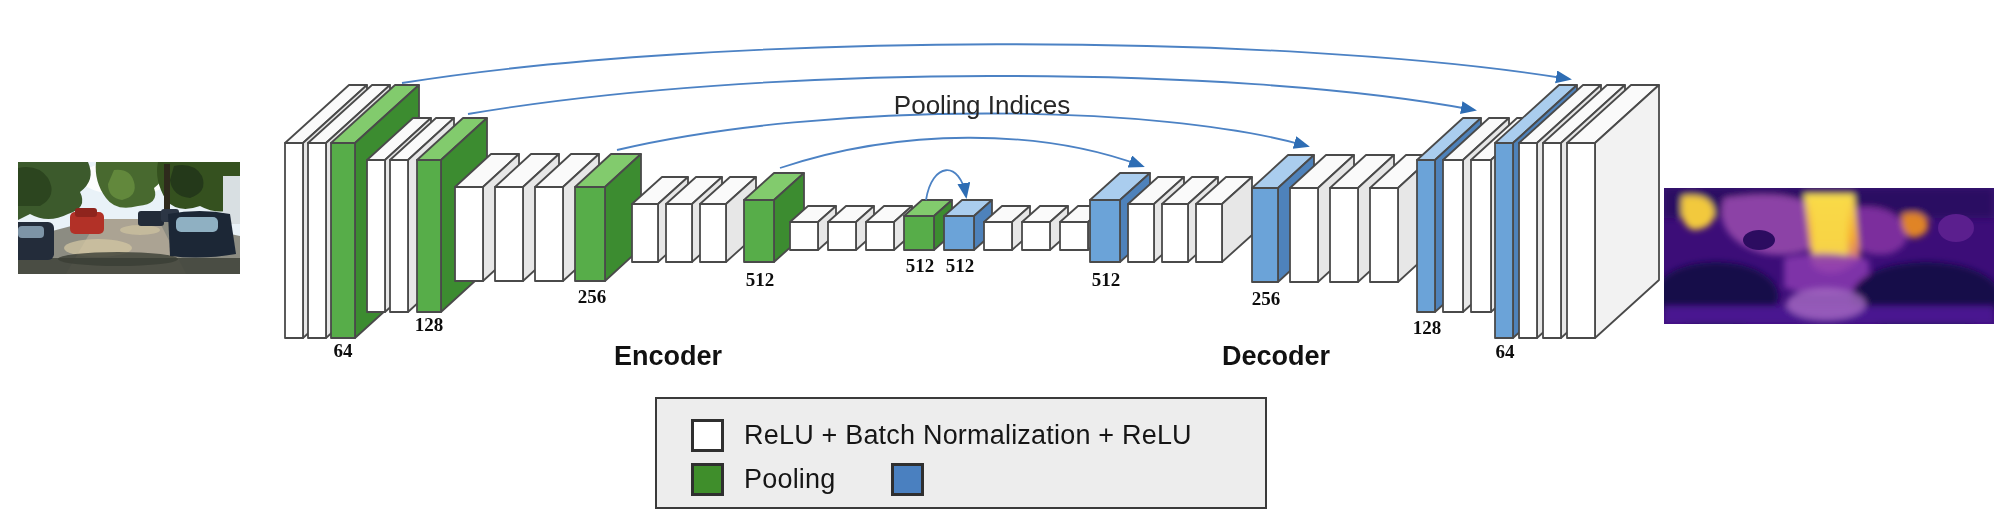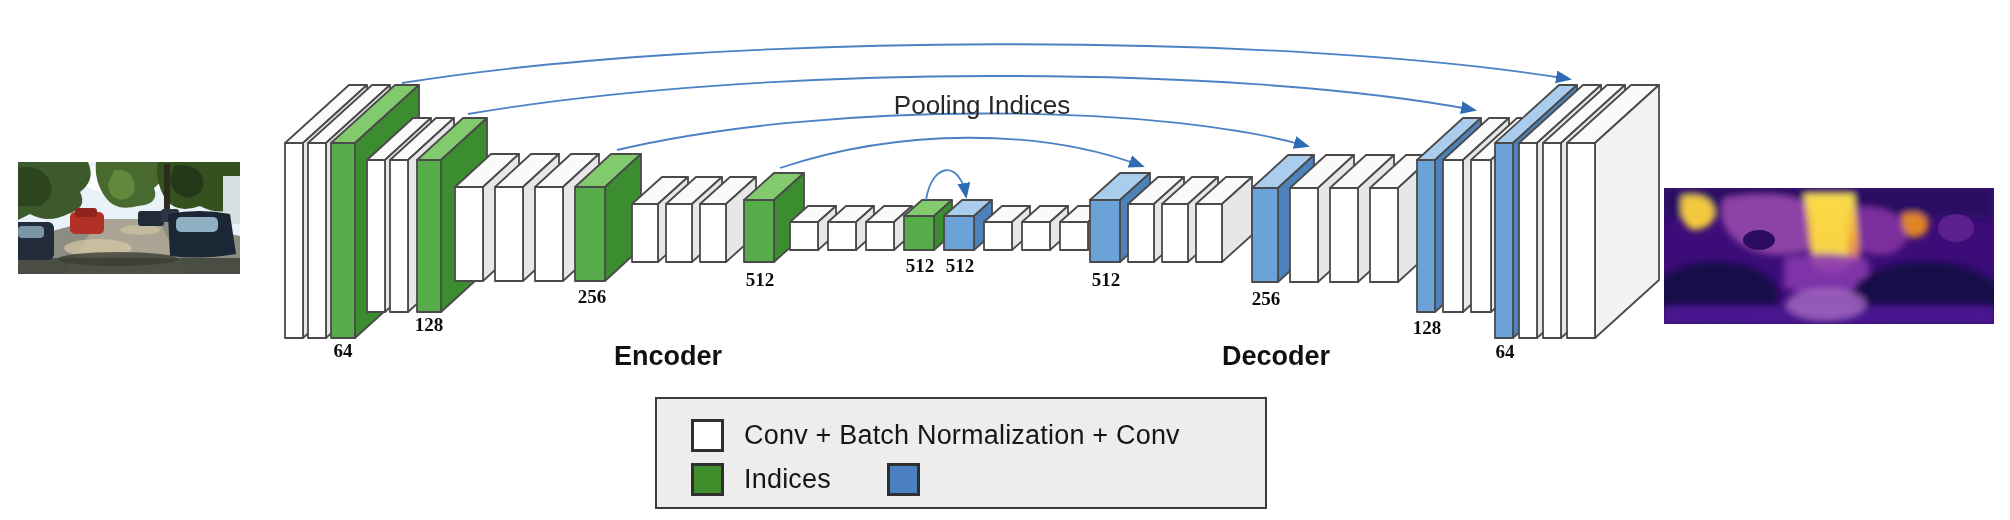--- a/index.html
+++ b/index.html
@@ -303,22 +303,22 @@
       <rect x="0" y="118" width="330" height="18" fill="#4a1490"></rect>
       <ellipse cx="162" cy="116" rx="40" ry="16" fill="#a86cc4" opacity="0.8"></ellipse>
     </g>
     <ellipse cx="95" cy="52" rx="16" ry="10" fill="#2c0c60"></ellipse>
     <ellipse cx="292" cy="40" rx="18" ry="14" fill="#5b1f8e"></ellipse>
   </svg>
 
   <div id="legend">
     <div class="legend-row">
       <span class="swatch" style="background: rgb(255, 255, 255);"></span>
-      <span class="legend-label">Conv + Batch Normalization + Conv</span>
+      <span class="legend-label">ReLU + Batch Normalization + ReLU</span>
     </div>
     <div class="legend-row">
       <span class="swatch" style="background: rgb(63, 142, 43);"></span>
-      <span class="legend-label">Indices</span>
+      <span class="legend-label">Pooling</span>
       <span class="legend-gap"></span>
       <span class="swatch" style="background: rgb(74, 128, 192);"></span>
     </div>
   </div>
 </div>
 
 </body></html>

